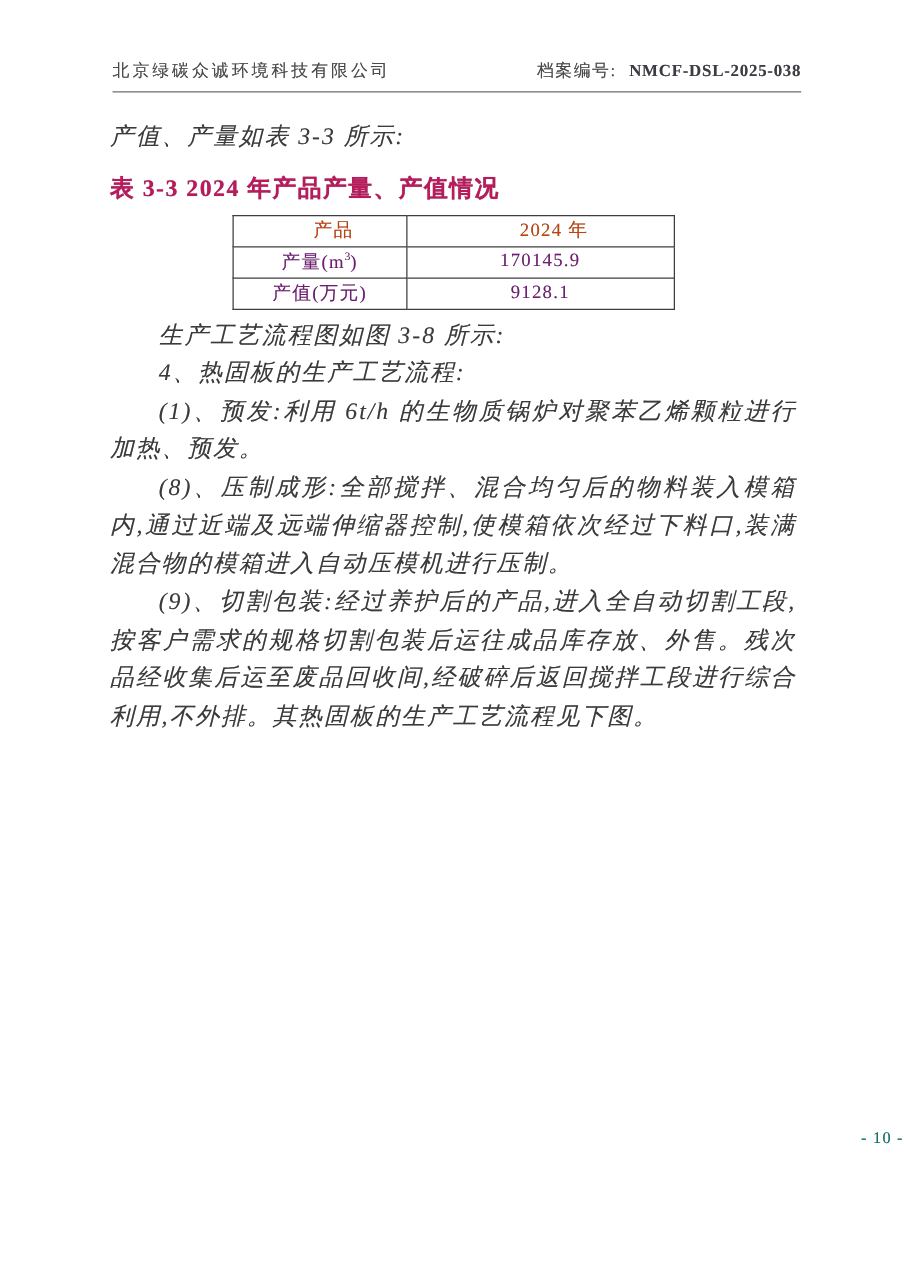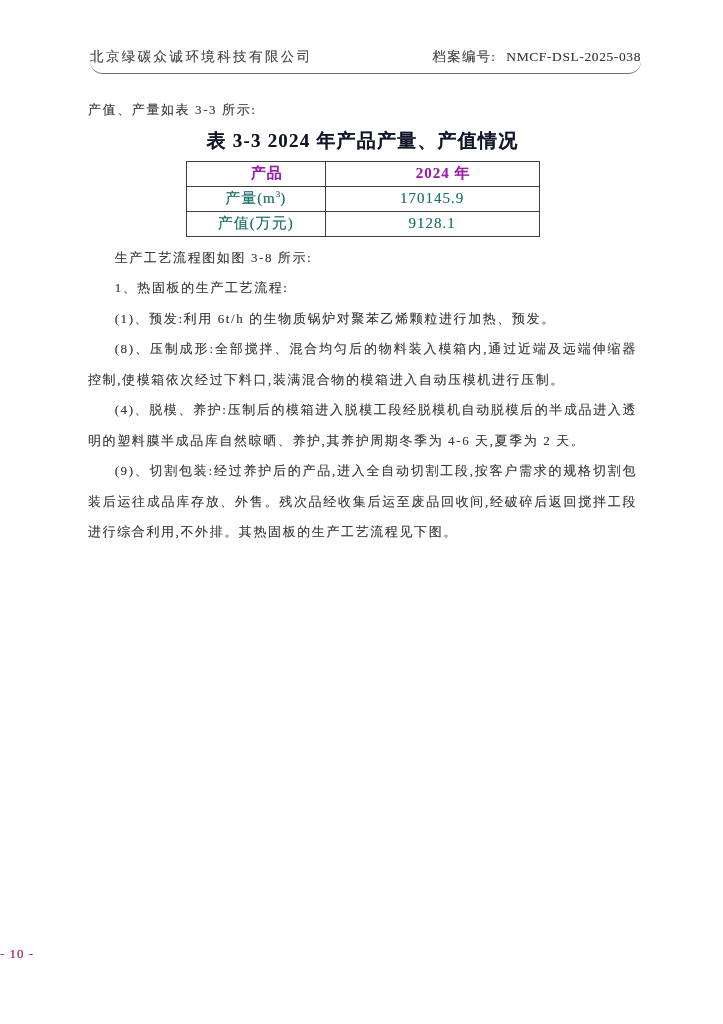--- a/index.html
+++ b/index.html
@@ -1,78 +1,78 @@
 <!DOCTYPE html>
 <html><head>
 <meta charset="utf-8">
 <style>
-  * { margin:0; padding:0; box-sizing:border-box;border-radius:20px; }
+  * { margin:0; padding:0; box-sizing:border-box; }
   html,body { width:723px; height:1024px; background:#ffffff; }
   body {
     font-family:"Liberation Serif","DejaVu Serif",serif;
     color:#3b3b3b;
     position:relative;
     overflow:hidden;
   }
   .page { position:absolute; inset:0; background:#ffffff; }
 
   
   .header {
     position:absolute; top:48px; left:90px; right:82px;
     display:flex; justify-content:space-between; align-items:flex-end;
     border-bottom:1.5px solid #6e6e6e;
     padding-bottom:7px;
     font-size:13.5px; color:#4a4a4a;
     text-shadow:0 0 .5px rgba(70,70,70,.5);
   }
   .header .company { letter-spacing:2.4px; }
   .header .archive { letter-spacing:1.2px; white-space:nowrap; }
-  .header .archive-no { font-weight:400; color:#3c3c46; margin-left:10px; letter-spacing:.6px; }
+  .header .archive-no { font-weight:700; color:#3c3c46; margin-left:10px; letter-spacing:.6px; }
 
   
   .content {
     position:absolute; top:95px; left:88px; width:549px;
     text-shadow:0 0 .5px rgba(70,70,70,.45);
   }
   .body-line, .para {
-    font-size:13px; line-height:30.5px; letter-spacing:1.6px;
-    text-align:justify; color:#3b3b3b;
+    font-size:19px; line-height:30.5px; letter-spacing:1.6px;
+    text-align:justify; color:#3b3b3b;font-style:italic;
   }
   .table-title {
-    margin-top:4px;
+    margin-top:15px;
     font-size:19px; font-weight:bold; letter-spacing:1.2px;
-    text-align:center; color:#0f172a; line-height:22px;
+    text-align:left; color:#be185d; line-height:22px;
     text-shadow:0 0 .6px rgba(20,20,30,.6);
   }
   table.data-table {
     border-collapse:collapse;
     width:354px;
     margin:9px auto 0 auto;
     table-layout:fixed;
   }
   table.data-table col.c1 { width:39.5%; }
   table.data-table th, table.data-table td {
     border:1.6px solid #3e3e3e;
     height:25px;
     text-align:center; vertical-align:middle;
     font-size:15px; letter-spacing:1px;
     padding:0 2px;
   }
-  table.data-table th { font-weight:bold; color:#a21caf;padding-left:24px; }
-  table.data-table td { color:#0f766e; }
+  table.data-table th { font-weight:normal; color:#c2410c;padding-left:24px; }
+  table.data-table td { color:#701a75; }
   table.data-table sup { font-size:9px; letter-spacing:0; }
 
   .paras { margin-top:6px; }
   .para.indent { text-indent:2.05em; }
 
   
   .footer {
-    position:absolute; top:946px; left:0; width:100%;
-    text-align:left;
-    font-size:13px; color:#be185d; letter-spacing:1px;
+    position:absolute; top:902px; left:0; width:100%;
+    text-align:right;
+    font-size:13px; color:#0f766e; letter-spacing:1px;
     text-shadow:0 0 .5px rgba(46,46,60,.5);
   }
 </style>
 </head>
 <body>
 
 <div class="page">
 
   <div class="header">
     <span class="company">北京绿碳众诚环境科技有限公司</span>
@@ -103,24 +103,23 @@
         </tr>
         <tr>
           <td>产值(万元)</td>
           <td>9128.1</td>
         </tr>
       </tbody>
     </table>
 
     <div class="paras">
       <p class="para indent">生产工艺流程图如图 3-8 所示:</p>
-      <p class="para indent">1、热固板的生产工艺流程:</p>
+      <p class="para indent">4、热固板的生产工艺流程:</p>
       <p class="para indent">(1)、预发:利用 6t/h 的生物质锅炉对聚苯乙烯颗粒进行加热、预发。</p>
       <p class="para indent">(8)、压制成形:全部搅拌、混合均匀后的物料装入模箱内,通过近端及远端伸缩器控制,使模箱依次经过下料口,装满混合物的模箱进入自动压模机进行压制。</p>
-      <p class="para indent">(4)、脱模、养护:压制后的模箱进入脱模工段经脱模机自动脱模后的半成品进入透明的塑料膜半成品库自然晾晒、养护,其养护周期冬季为 4-6 天,夏季为 2 天。</p>
       <p class="para indent">(9)、切割包装:经过养护后的产品,进入全自动切割工段,按客户需求的规格切割包装后运往成品库存放、外售。残次品经收集后运至废品回收间,经破碎后返回搅拌工段进行综合利用,不外排。其热固板的生产工艺流程见下图。</p>
     </div>
 
   </div>
 
   <div class="footer">
     <span>- 10 -</span>
   </div>
 
 </div>

